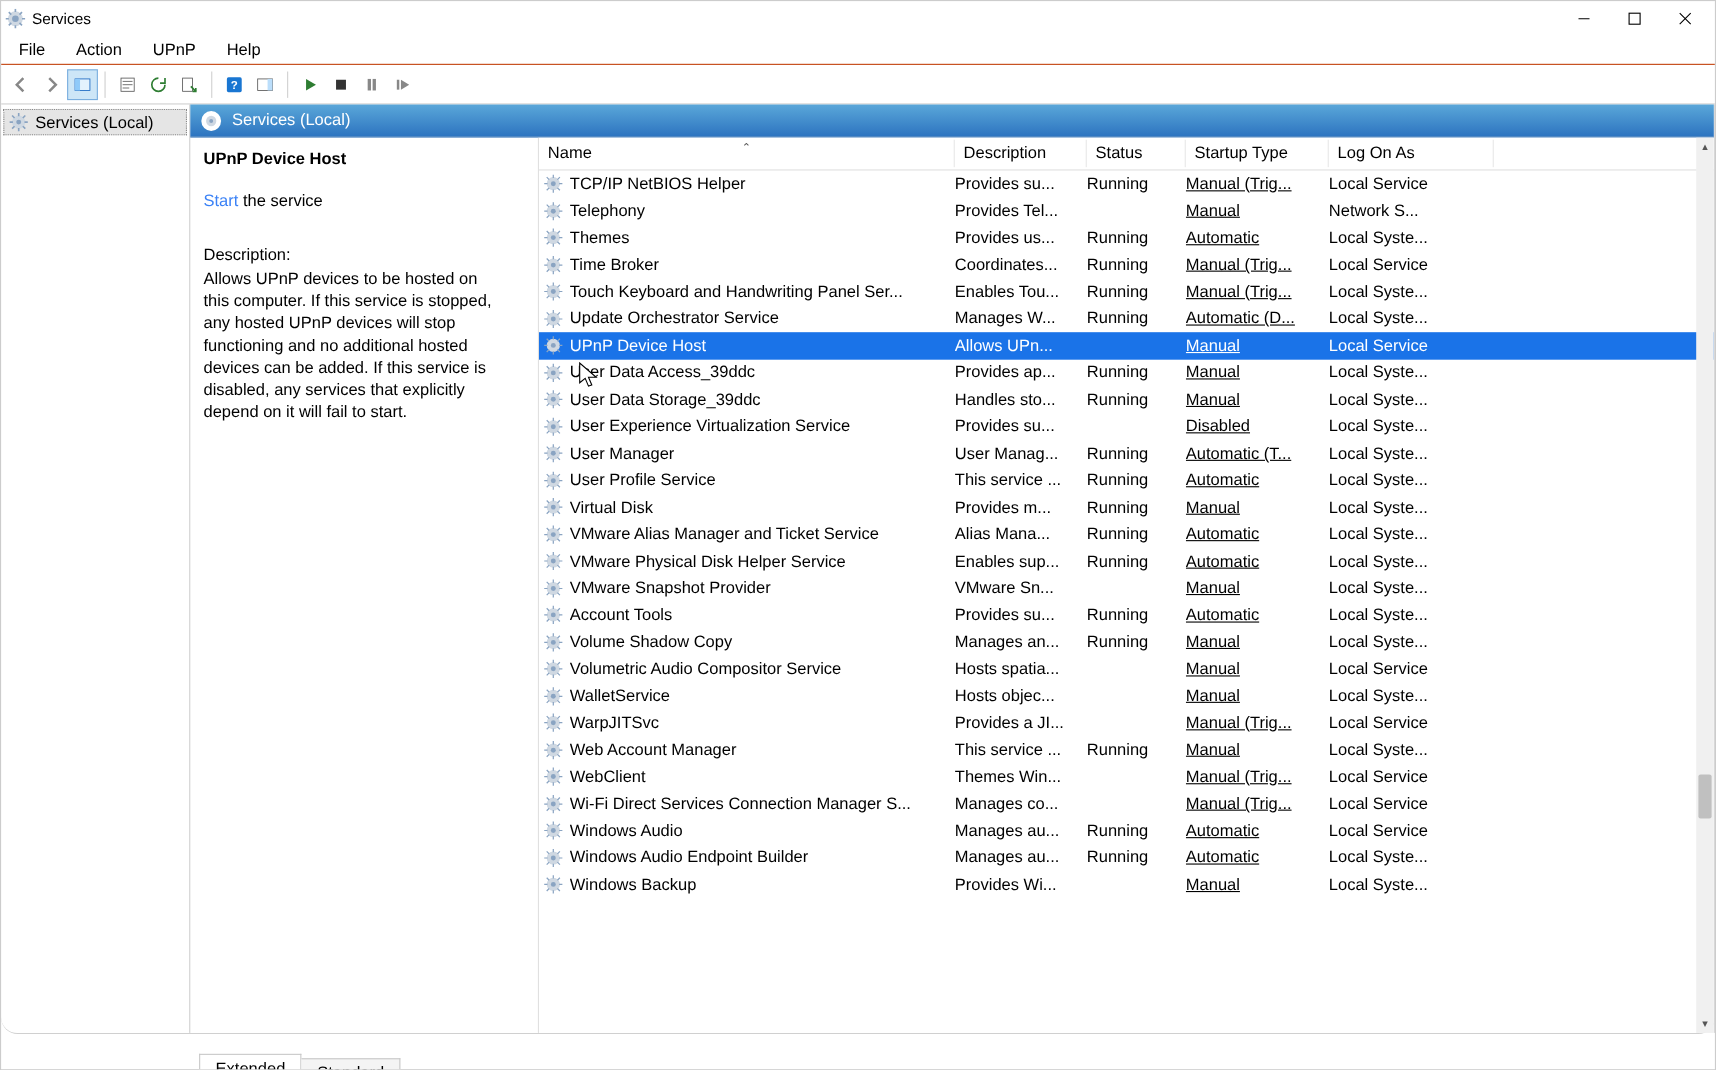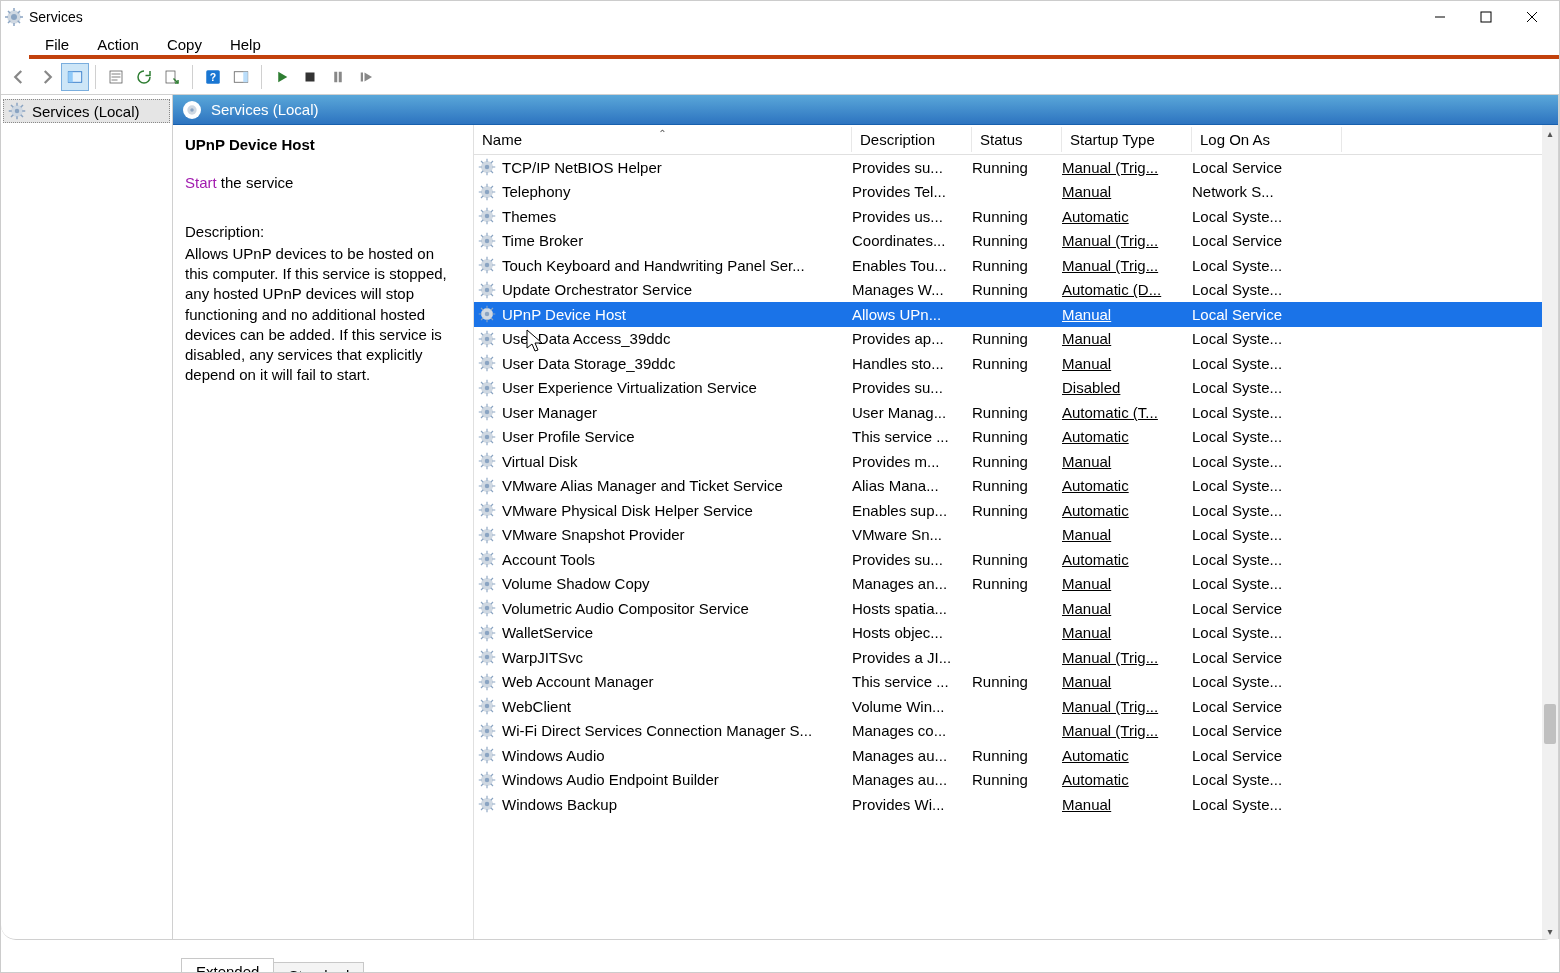--- a/index.html
+++ b/index.html
@@ -6,45 +6,45 @@
 body { width: 1560px; height: 973px; background: #fff; overflow: hidden; position: relative; border: 1px solid #ccc; }
 
 
 .titlebar { display: flex; align-items: center; height: 32px; padding: 0 4px; }
 .titlebar .app-icon { width: 18px; height: 18px; margin-right: 6px; }
 .titlebar .title-text { font-size: 14px; }
 .titlebar .spacer { flex: 1; }
 .titlebar .win-btn { width: 46px; height: 30px; display:flex; align-items:center; justify-content:center; }
 
 
-.menubar { display:flex; height:26px; align-items:center; padding: 0 2px; border-bottom:4px solid #c2410c;margin-left:28px; }
+.menubar { display:flex; height:26px; align-items:center; padding: 0 2px; border-bottom:1px solid #c2410c; }
 .menubar .item { padding: 2px 14px; font-size:15px; }
 
 
 .toolbar { display:flex; height:36px; align-items:center; border-bottom:1px solid #d0d0d0; padding: 0 4px; gap:0; }
 .toolbar .sep { width:1px; height:24px; background:#d0d0d0; margin:0 6px; }
 .toolbar .tbtn { width:28px; height:28px; display:flex; align-items:center; justify-content:center; border:1px solid transparent; }
 .toolbar .tbtn.active-box { border:1px solid #7aaede; background:#cde6f7; }
 .toolbar svg { width:18px; height:18px; }
 
 
 .main { display:flex; height: calc(100% - 32px - 26px - 36px - 32px); border-bottom:1px solid #d0d0d0;border-radius:15px; }
 .tree-pane { width:172px; border-right:1px solid #d0d0d0; padding:4px 2px; }
 .tree-item { display:flex; align-items:center; gap:6px; padding:2px 4px; font-size:15px; background:#e5e5e5; border:1px dotted #888;}
 .gear-icon { width:18px; height:18px; }
 
 .content-pane { flex:1; display:flex; flex-direction:column; border-right:1px solid #d0d0d0;}
 .content-header { height:30px; background: linear-gradient(180deg,#5aa7d9 0%, #2d74c0 100%); display:flex; align-items:center; padding-left:10px; gap:10px; color:#fff; border-bottom:1px solid #1860ad;}
 .content-header .label { color:#fff; font-size:15px; }
 .content-header .glass-icon { width:18px; height:18px; background:#fff; border-radius:9px; display:flex; align-items:center; justify-content:center; }
 
-.content-body { flex:1; display:flex; overflow:hidden; }
+.content-body { flex:1; display:flex; overflow:hidden;gap:16px; }
 .detail-pane { width:300px; padding:10px 12px; font-size:15px; line-height:1.35; color:#000; }
 .detail-pane .svc-name { font-weight:600; margin-bottom:18px; }
-.detail-pane .start-link { color:#a21caf; cursor:pointer; }
+.detail-pane .start-link { color:#3b82f6; cursor:pointer; }
 .detail-pane .desc-block { margin-top:28px; }
 .detail-pane .desc-label { margin-bottom:2px; }
 
 .list-pane { flex:1; display:flex; flex-direction:column; border-left:1px solid #e0e0e0; position:relative; }
 .list-header { display:flex; height:30px; align-items:center; border-bottom:1px solid #e0e0e0; font-size:15px; color:#000; background:#fff; }
 .list-header .col { padding:4px 8px; border-right:1px solid #e8e8e8; position:relative; overflow:hidden; white-space:nowrap; }
 .sort-ind { position:absolute; left:50%; top:1px; transform:translateX(-50%); font-size:10px; color:#555; }
 .col-name { width:378px; }
 .col-desc { width:120px; }
 .col-status { width:90px; }
@@ -105,21 +105,21 @@
   <span class="win-btn">
       <svg viewBox="0 0 12 12" width="12" height="12">
         <path d="M1 1l10 10M11 1L1 11" stroke="#000" stroke-width="1"></path>
       </svg>
     </span>
 </div>
 
 <div class="menubar">
   <div class="item">File</div>
   <div class="item">Action</div>
-  <div class="item">Copy</div>
+  <div class="item">UPnP</div>
   <div class="item">Help</div>
 </div>
 
 <div class="toolbar">
   <div class="tbtn">
       <svg viewBox="0 0 24 24">
         <path d="M15 4l-8 8 8 8" stroke="#888" stroke-width="3" fill="none"></path>
       </svg>
     </div>
   <div class="tbtn">
@@ -506,21 +506,21 @@
               <span class="c-startup">Manual</span>
               <span class="c-logon">Local Syste...</span>
             </div>
             <div class="row">
               <span class="gear"><svg class="gear-svg" viewBox="0 0 24 24">
                   <circle cx="12" cy="12" r="8" class="g1"></circle>
                   <circle cx="12" cy="12" r="3" class="g2"></circle>
                   <path d="M12 1v4M12 19v4M1 12h4M19 12h4M4 4l3 3M17 17l3 3M4 20l3-3M17 7l3-3" stroke="#8aa4c2" stroke-width="1.5"></path>
                 </svg></span>
               <span class="c-name">WebClient</span>
-              <span class="c-desc">Volume Win...</span>
+              <span class="c-desc">Themes Win...</span>
               <span class="c-status"></span>
               <span class="c-startup">Manual (Trig...</span>
               <span class="c-logon">Local Service</span>
             </div>
             <div class="row">
               <span class="gear"><svg class="gear-svg" viewBox="0 0 24 24">
                   <circle cx="12" cy="12" r="8" class="g1"></circle>
                   <circle cx="12" cy="12" r="3" class="g2"></circle>
                   <path d="M12 1v4M12 19v4M1 12h4M19 12h4M4 4l3 3M17 17l3 3M4 20l3-3M17 7l3-3" stroke="#8aa4c2" stroke-width="1.5"></path>
                 </svg></span>

